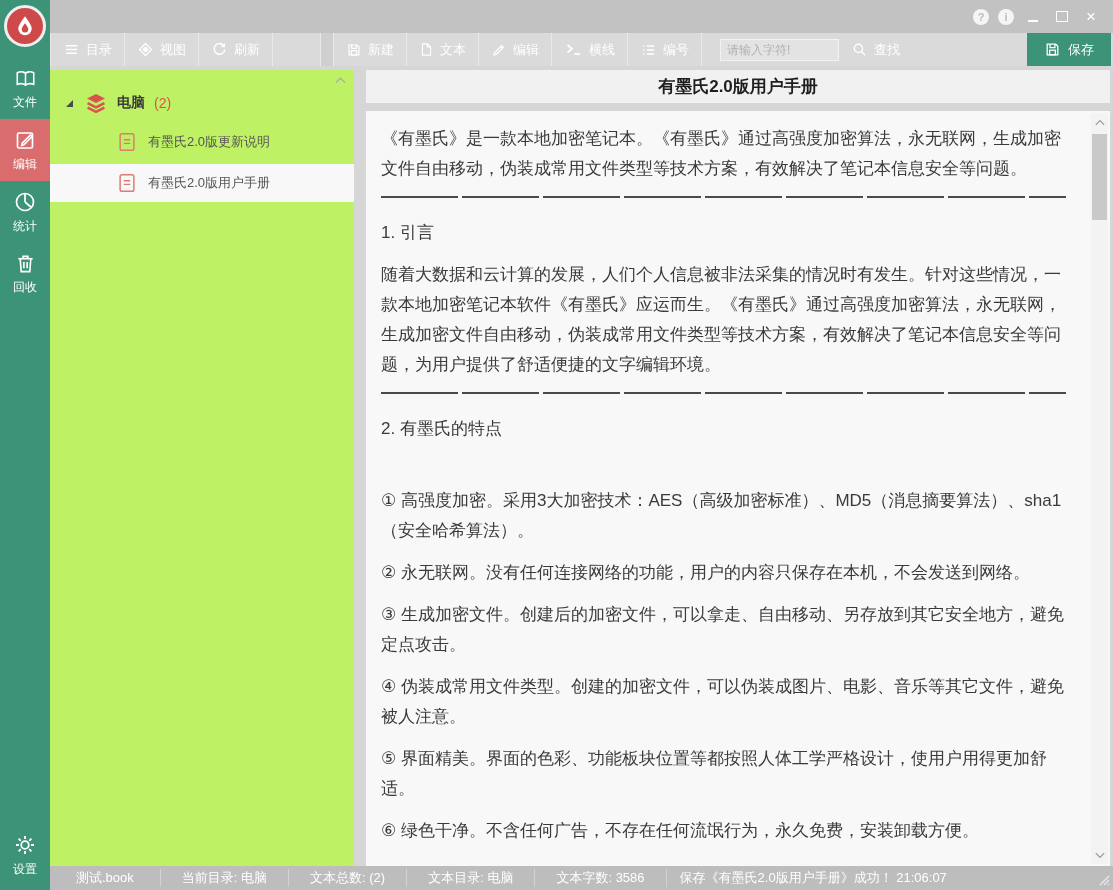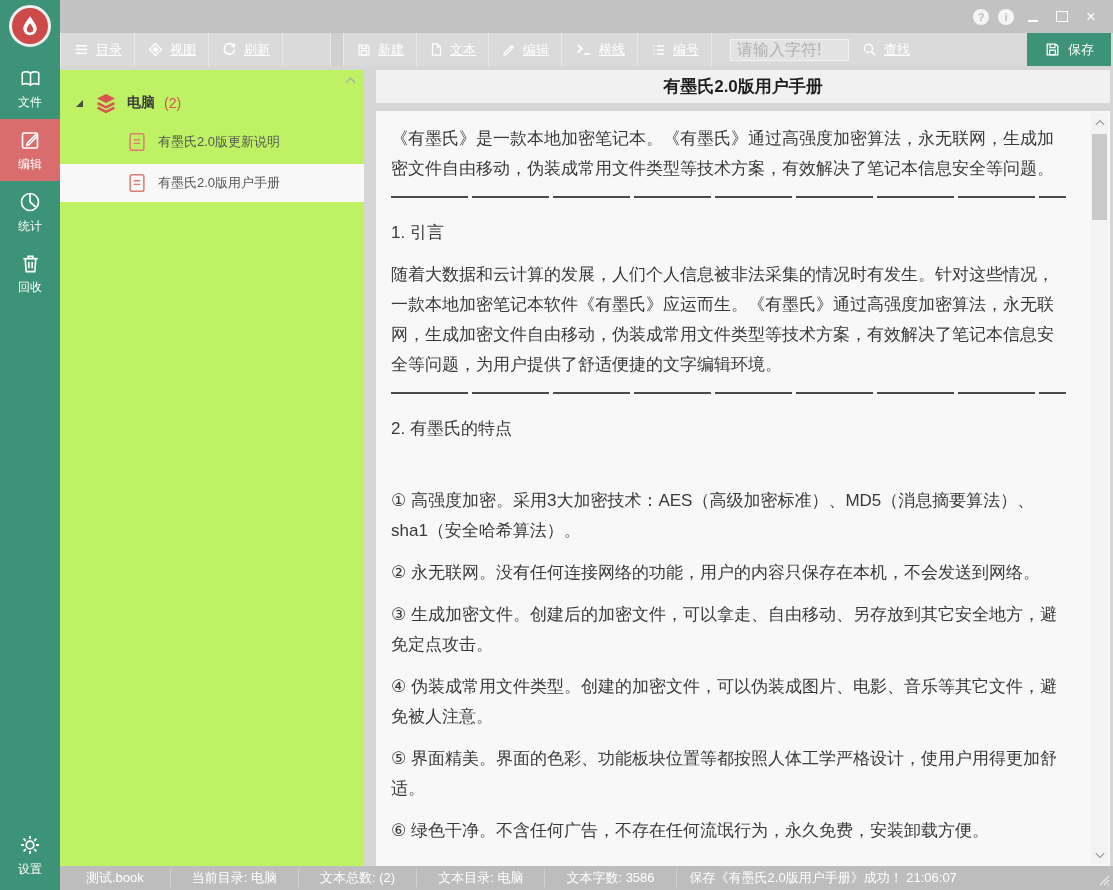--- a/index.html
+++ b/index.html
@@ -1,19 +1,19 @@
 <!DOCTYPE html>
 <html><head>
 <meta charset="utf-8">
 <style>
   html,body{margin:0;padding:0;width:1113px;height:890px;overflow:hidden;
     font-family:"Liberation Sans","DejaVu Sans",sans-serif;background:#d6d6d6;}
   .app{display:flex;width:1113px;height:890px;}
   
-  .sidebar{width:60px;background:#3C9377;flex-shrink:0;display:flex;flex-direction:column;align-items:center;}
+  .sidebar{width:50px;background:#3C9377;flex-shrink:0;display:flex;flex-direction:column;align-items:center;}
   .logo{width:42px;height:42px;margin-top:5px;border-radius:50%;background:#CE4A4A;
     border:3px solid #efefef;box-sizing:border-box;display:flex;align-items:center;justify-content:center;flex-shrink:0;}
   .side-nav{width:100%;margin-top:12px;display:flex;flex-direction:column;}
   .side-item{width:100%;padding:9px 0 8px;display:flex;flex-direction:column;align-items:center;gap:4px;
     color:#fff;font-size:12px;cursor:default;}
   .side-item.active{background:#D96C6C;}
   .side-bottom{margin-top:auto;margin-bottom:4px;width:100%;}
   .icon{display:inline-flex;align-items:center;justify-content:center;line-height:0;}
   .icon svg{display:block;}
   
@@ -25,24 +25,24 @@
   .win-btn{color:#fff;width:20px;height:20px;display:flex;align-items:center;justify-content:center;font-size:15px;}
   .min-glyph{width:10px;height:2px;background:#fff;margin-top:8px;}
   .max-glyph{width:10px;height:9px;border:1.6px solid #fff;}
   
   .toolbar{height:33px;background:#dadada;display:flex;align-items:stretch;flex-shrink:0;}
   .tb-left{width:270px;flex-shrink:0;display:flex;border-right:1px solid #e9e9e9;}
   .tb-gap{width:12px;background:#cfcfcf;flex-shrink:0;}
   .tb-right{flex:1;display:flex;align-items:stretch;min-width:0;}
   .tb-buttons{display:contents;}
   .tb-btn{display:flex;align-items:center;gap:6px;padding:0 12px;color:#fff;font-size:13px;
-    border-right:1px solid #e9e9e9;cursor:default;white-space:nowrap;text-decoration:underline;}
+    border-right:1px solid #e9e9e9;cursor:default;white-space:nowrap;}
   .tb-btn:first-child{border-left:1px solid #e9e9e9;}
   .search-box{width:105px;height:20px;margin:0 0 0 18px;align-self:center;background:#e3e3e3;
-    border:1px solid #f2f2f2;font-size:16px;padding:0 6px;color:#777;outline:none;}
+    border:1px solid #f2f2f2;font-size:12px;padding:0 6px;color:#777;outline:none;}
   .search-box::placeholder{color:#b0b0b0;}
   .flex-sp{flex:1;}
   .save-btn{background:#3C9377;color:#fff;display:flex;align-items:center;gap:7px;
     padding:0 17px;font-size:13px;margin-right:2px;cursor:default;}
   
   .main{flex:1;display:flex;min-height:0;background:#d6d6d6;}
   .tree-panel{width:304px;flex-shrink:0;background:#bef264;margin-top:4px;position:relative;
     padding-top:16px;box-sizing:border-box;}
   .tree-up{position:absolute;top:5px;right:7px;color:#a8a8a8;}
   .tree-root{display:flex;align-items:center;gap:9px;padding-left:16px;height:34px;font-size:14px;color:#333;cursor:default;}

